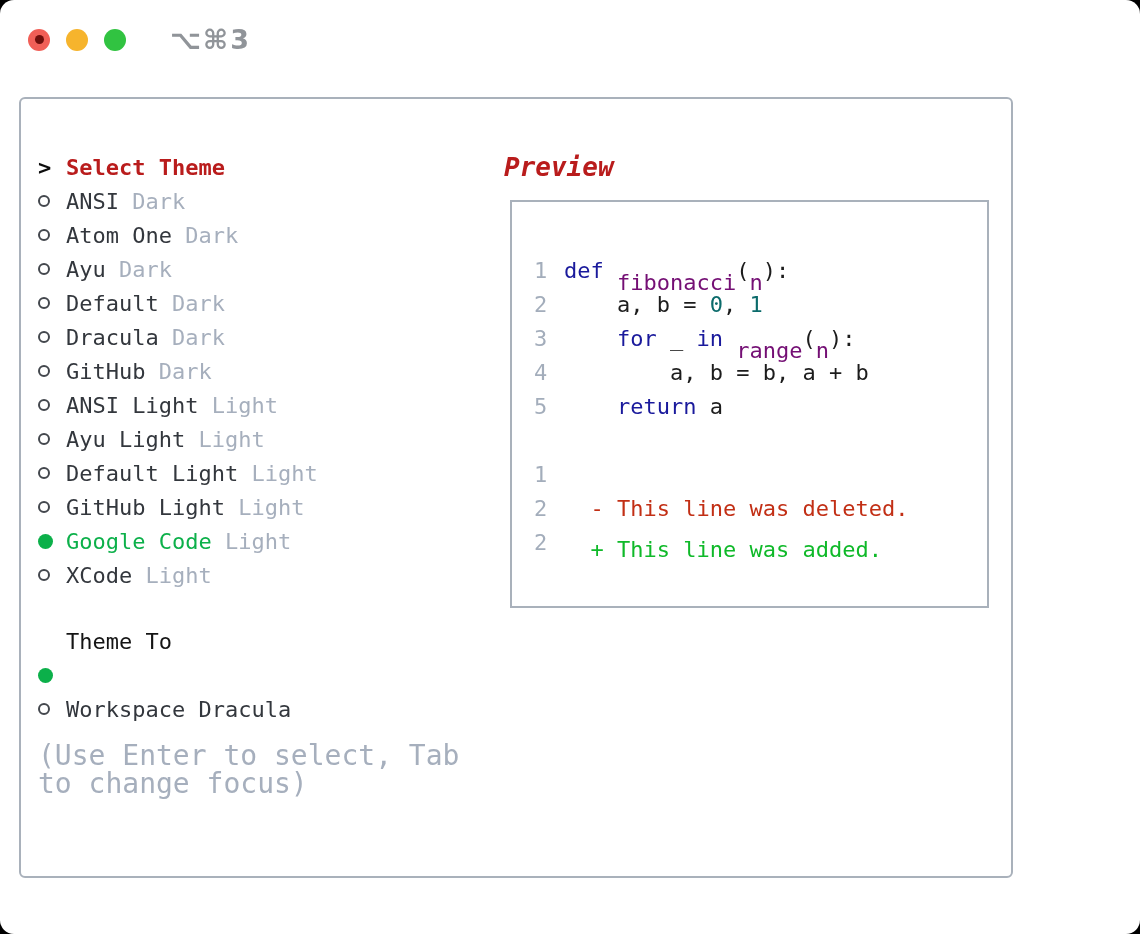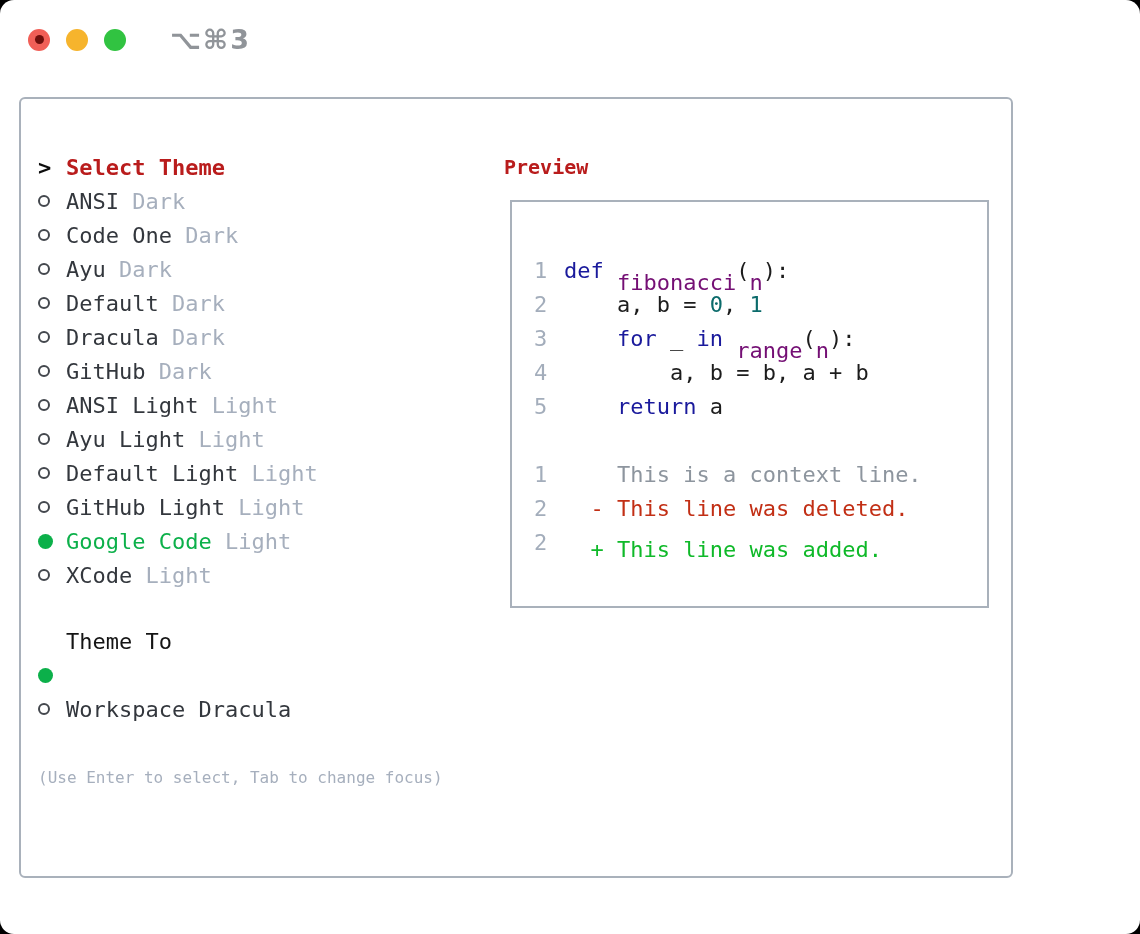--- a/index.html
+++ b/index.html
@@ -38,26 +38,26 @@
   .dot-filled {
     width: 15px; height: 15px; border-radius: 50%;
     background: var(--accent-green); display: inline-block;
   }
   .hdr { color: #b91c1c; font-weight: bold; }
   .item-name { color: var(--item-text); }
   .item-name.sel { color: var(--accent-green); }
   .item-tag { color: var(--muted); }
   .apply-block { margin-top: 32px; }
   .help {
-    margin-top: 34px; width: 425px; color: var(--muted);
-    font-size: 16px; line-height: 35px;
+    margin-top: 16px; width: 425px; color: var(--muted);
+    font-size: 28px; line-height: 28px;
   }
   
   .right-col { position: absolute; left: 483px; top: 51px; width: 490px; }
-  .preview-title { height: 34px; display: flex; align-items: center; font-size: 20px; }
+  .preview-title { height: 34px; display: flex; align-items: center; font-size: 26px; font-style: italic; }
   .preview-box {
     margin-top: 16px; margin-left: 6px; width: 479px; height: 408px;
     border: 2px solid var(--border); background: #fff;
     padding: 51px 0 0 22px; overflow: hidden;
   }
   .code-line { height: 34px; font-size: 22px; white-space: pre; display: flex; align-items: center; }
   .ln { display: inline-block; width: 14px; margin-right: 16px; color: var(--line-number); text-align: left; }
   .tok-kw  { color: var(--keyword); }
   .tok-fn  { color: var(--name-func); margin-top: 24px; }
   .tok-num { color: var(--number-literal); }
@@ -85,21 +85,21 @@
   <div class="panel">
 
     <div class="left-col">
       <div class="row">
         <span class="marker"><span class="cursor-glyph">&gt;</span></span>
         <span class="hdr">Select Theme</span>
       </div>
 
       <div>
           <div class="row"><span class="marker"><span class="dot-open"></span></span><span class="item-name">ANSI</span><span class="item-tag"> Dark</span></div>
-          <div class="row"><span class="marker"><span class="dot-open"></span></span><span class="item-name">Code One</span><span class="item-tag"> Dark</span></div>
+          <div class="row"><span class="marker"><span class="dot-open"></span></span><span class="item-name">Atom One</span><span class="item-tag"> Dark</span></div>
           <div class="row"><span class="marker"><span class="dot-open"></span></span><span class="item-name">Ayu</span><span class="item-tag"> Dark</span></div>
           <div class="row"><span class="marker"><span class="dot-open"></span></span><span class="item-name">Default</span><span class="item-tag"> Dark</span></div>
           <div class="row"><span class="marker"><span class="dot-open"></span></span><span class="item-name">Dracula</span><span class="item-tag"> Dark</span></div>
           <div class="row"><span class="marker"><span class="dot-open"></span></span><span class="item-name">GitHub</span><span class="item-tag"> Dark</span></div>
           <div class="row"><span class="marker"><span class="dot-open"></span></span><span class="item-name">ANSI Light</span><span class="item-tag"> Light</span></div>
           <div class="row"><span class="marker"><span class="dot-open"></span></span><span class="item-name">Ayu Light</span><span class="item-tag"> Light</span></div>
           <div class="row"><span class="marker"><span class="dot-open"></span></span><span class="item-name">Default Light</span><span class="item-tag"> Light</span></div>
           <div class="row"><span class="marker"><span class="dot-open"></span></span><span class="item-name">GitHub Light</span><span class="item-tag"> Light</span></div>
           <div class="row"><span class="marker"><span class="dot-filled"></span></span><span class="item-name sel">Google Code</span><span class="item-tag"> Light</span></div>
           <div class="row"><span class="marker"><span class="dot-open"></span></span><span class="item-name">XCode</span><span class="item-tag"> Light</span></div>
@@ -124,21 +124,21 @@
         <span class="hdr">Preview</span>
       </div>
       <div class="preview-box">
         <div>
             <div class="code-line"><span class="ln">1</span><span class="tok-kw">def</span><span class="tok-pl"> </span><span class="tok-fn">fibonacci</span><span class="tok-pl">(</span><span class="tok-fn">n</span><span class="tok-pl">):</span></div>
             <div class="code-line"><span class="ln">2</span><span class="tok-pl">    a, b = </span><span class="tok-num">0</span><span class="tok-pl">, </span><span class="tok-num">1</span></div>
             <div class="code-line"><span class="ln">3</span><span class="tok-pl">    </span><span class="tok-kw">for</span><span class="tok-pl"> _ </span><span class="tok-kw">in</span><span class="tok-pl"> </span><span class="tok-fn">range</span><span class="tok-pl">(</span><span class="tok-fn">n</span><span class="tok-pl">):</span></div>
             <div class="code-line"><span class="ln">4</span><span class="tok-pl">        a, b = b, a + b</span></div>
             <div class="code-line"><span class="ln">5</span><span class="tok-pl">    </span><span class="tok-kw">return</span><span class="tok-pl"> a</span></div>
             <div class="code-line"><span class="ln"></span></div>
-            <div class="code-line"><span class="ln">1</span><span class="tok-ctx">    This is a context line.</span></div>
+            <div class="code-line"><span class="ln">1</span></div>
             <div class="code-line"><span class="ln">2</span><span class="tok-del">  - This line was deleted.</span></div>
             <div class="code-line"><span class="ln">2</span><span class="tok-add">  + This line was added.</span></div>
           </div>
       </div>
     </div>
 
   </div>
 </div>
 
 </body></html>

